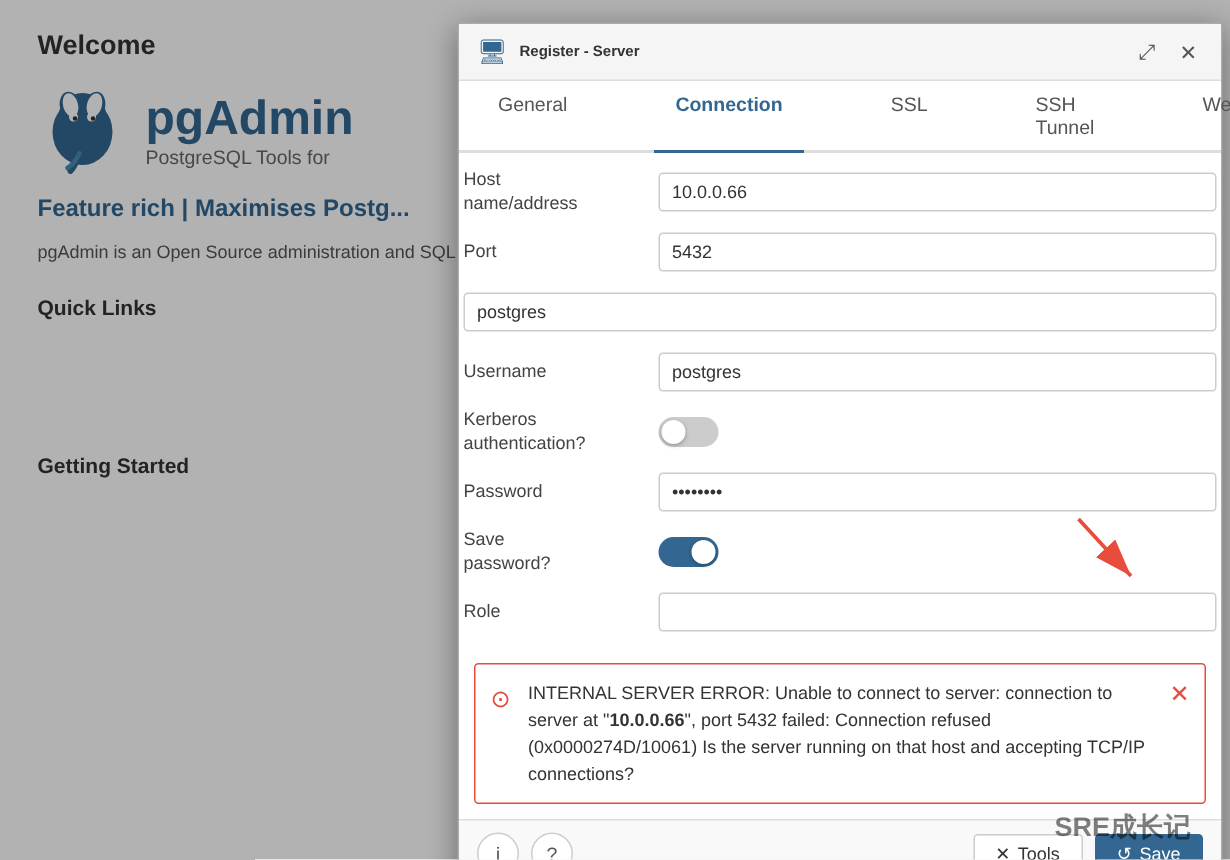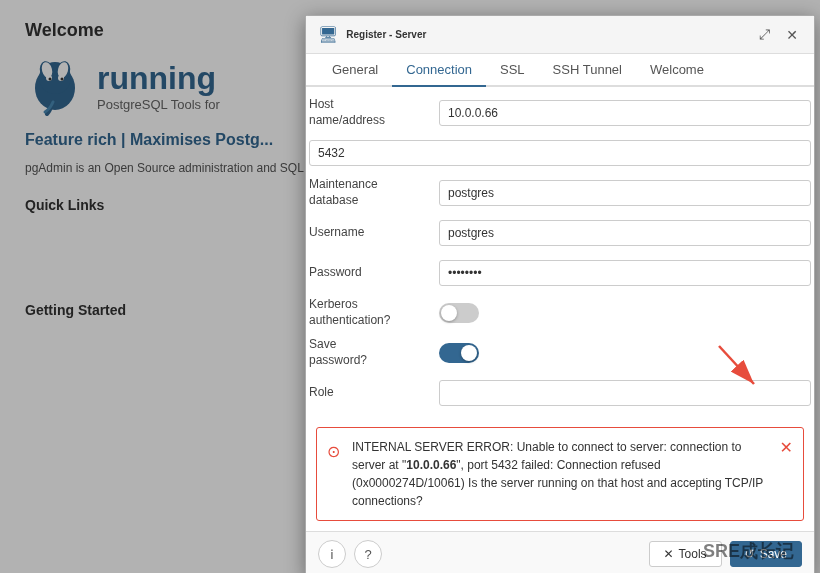--- a/index.html
+++ b/index.html
@@ -177,35 +177,36 @@
       color: #555;
       padding: 2px 4px;
     }
 
     
     .modal-tabs {
       display: flex;
       border-bottom: 2px solid #ddd;
       padding: 0 12px;
       background: #fff;
+      gap: 44px;
     }
 
     .tab-item {
       padding: 8px 14px;
       cursor: pointer;
       font-size: 13px;
       color: #555;
       border-bottom: 2px solid transparent;
       margin-bottom: -2px;
     }
 
     .tab-item.active {
       color: #336791;
       border-bottom: 2px solid #336791;
-      font-weight: 400;
+      font-weight: 700;
     }
 
     
     .modal-form {
       padding: 10px 3px;
     }
 
     .form-row {
       display: flex;
       align-items: center;
@@ -386,21 +387,21 @@
         <ellipse cx="22" cy="14" rx="5" ry="8" fill="#fff" transform="rotate(-15 22 14)"></ellipse>
         <ellipse cx="38" cy="14" rx="5" ry="8" fill="#fff" transform="rotate(15 38 14)"></ellipse>
         <circle cx="24" cy="22" r="3" fill="#fff"></circle>
         <circle cx="36" cy="22" r="3" fill="#fff"></circle>
         <circle cx="25" cy="23" r="1.5" fill="#333"></circle>
         <circle cx="37" cy="23" r="1.5" fill="#333"></circle>
         <path d="M 28 46 Q 25 55 22 58" stroke="#336791" stroke-width="4" fill="none" stroke-linecap="round"></path>
         <path d="M 28 46 Q 25 53 20 56" stroke="#4a8ab5" stroke-width="3" fill="none" stroke-linecap="round"></path>
       </svg>
       <div>
-        <div class="pgadmin-name">running</div>
+        <div class="pgadmin-name">pgAdmin</div>
         <div class="pgadmin-subtitle">PostgreSQL Tools for</div>
       </div>
     </div>
 
     <div class="feature-text">Feature rich | Maximises Postg...</div>
     <div class="description-text">pgAdmin is an Open Source administration and SQL query tool, a procedural code debugger an... administrators alike.</div>
 
     <div class="quick-links-title">Quick Links</div>
     <div class="add-server-icon">
       <svg class="server-stack" viewBox="0 0 50 40">
@@ -461,43 +462,43 @@
   </div>
 
   <div class="modal-form">
 
     <div class="form-row">
       <div class="form-label">Host<br>name/address</div>
       <input class="form-input" type="text" value="10.0.0.66" style="">
     </div>
 
     <div class="form-row">
+      <div class="form-label">Port</div>
       <input class="form-input" type="text" value="5432" style="">
     </div>
 
     <div class="form-row">
-      <div class="form-label">Maintenance<br>database</div>
       <input class="form-input" type="text" value="postgres" style="">
     </div>
 
     <div class="form-row">
       <div class="form-label">Username</div>
       <input class="form-input" type="text" value="postgres" style="">
-    </div>
-
-    <div class="form-row">
-      <div class="form-label">Password</div>
-      <input class="form-input" type="password" value="12345678" style="">
     </div>
 
     <div class="form-row">
       <div class="form-label">Kerberos<br>authentication?</div>
       <div class="toggle-switch off">
         <div class="toggle-knob"></div>
       </div>
+    </div>
+
+    <div class="form-row">
+      <div class="form-label">Password</div>
+      <input class="form-input" type="password" value="12345678" style="">
     </div>
 
     <div class="form-row">
       <div class="form-label">Save<br>password?</div>
       <div class="toggle-switch on">
         <div class="toggle-knob"></div>
       </div>
     </div>
 
     <div class="form-row">

